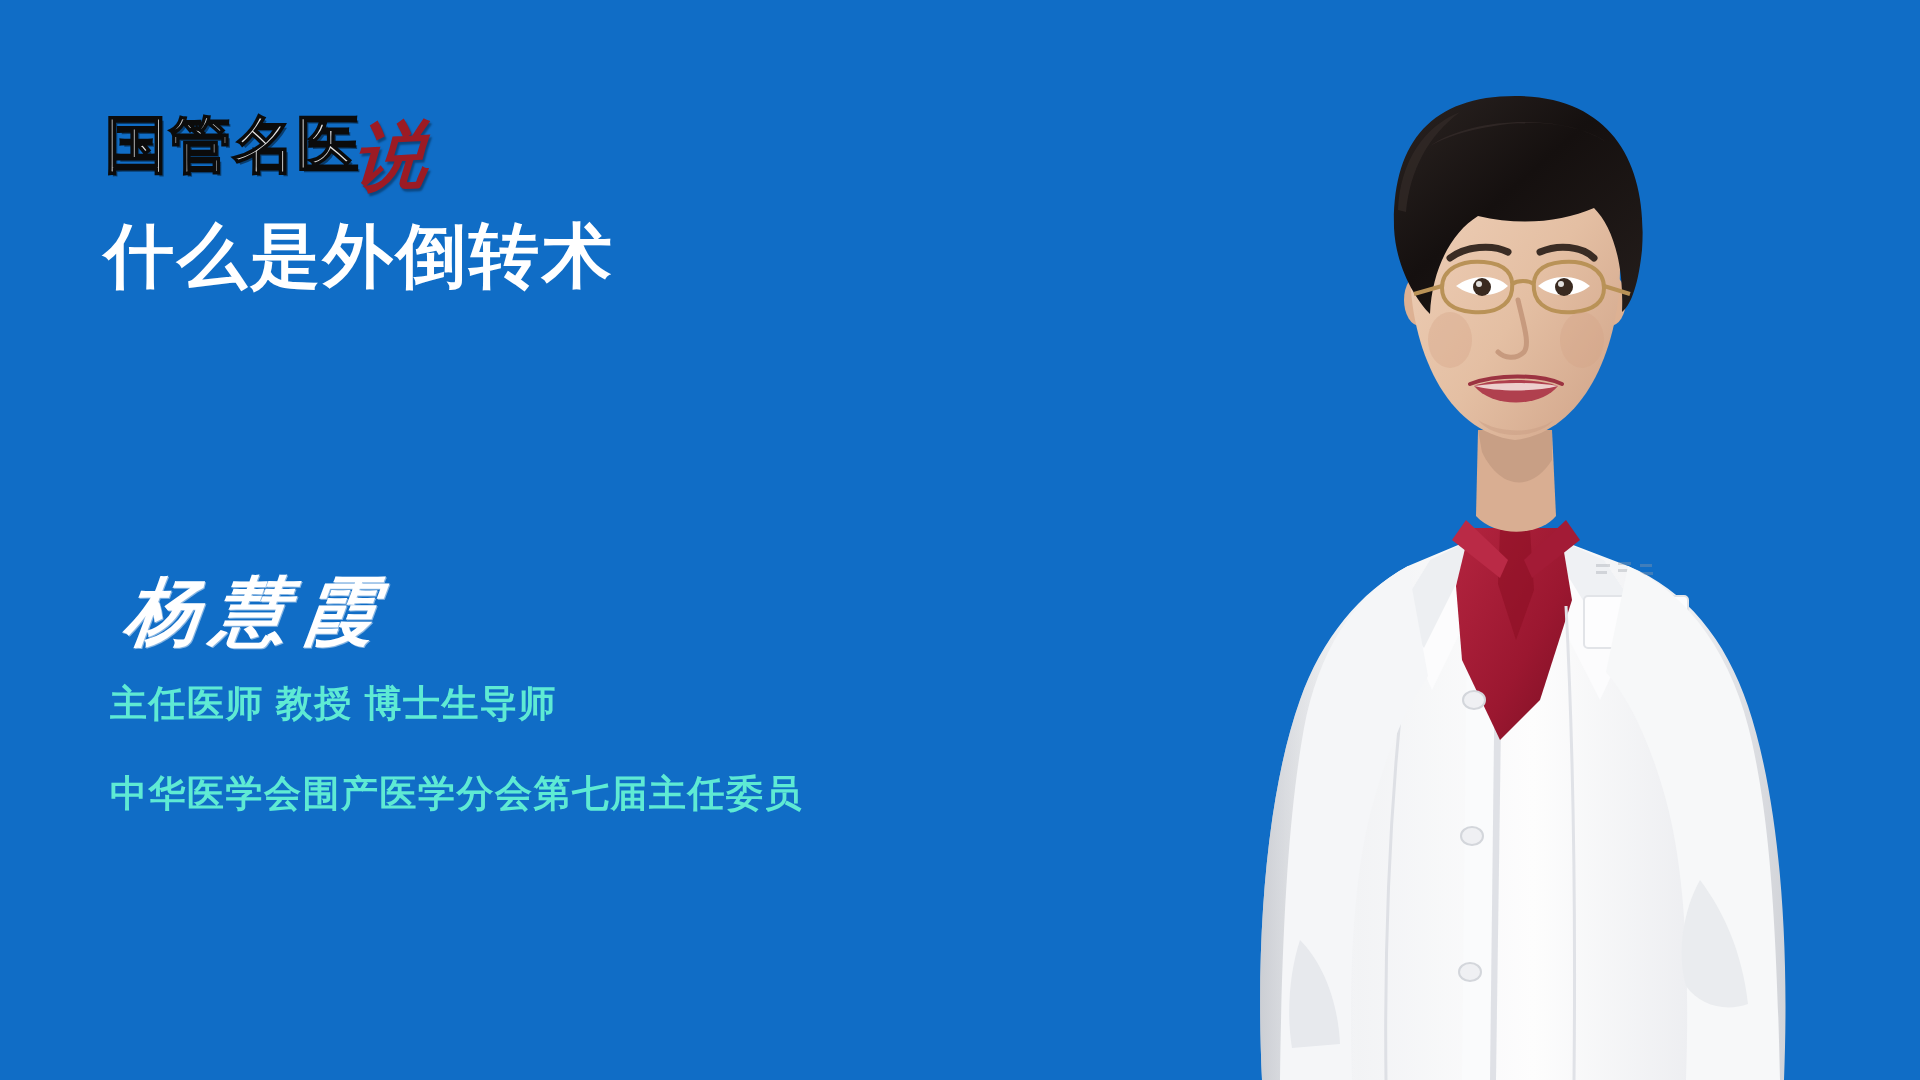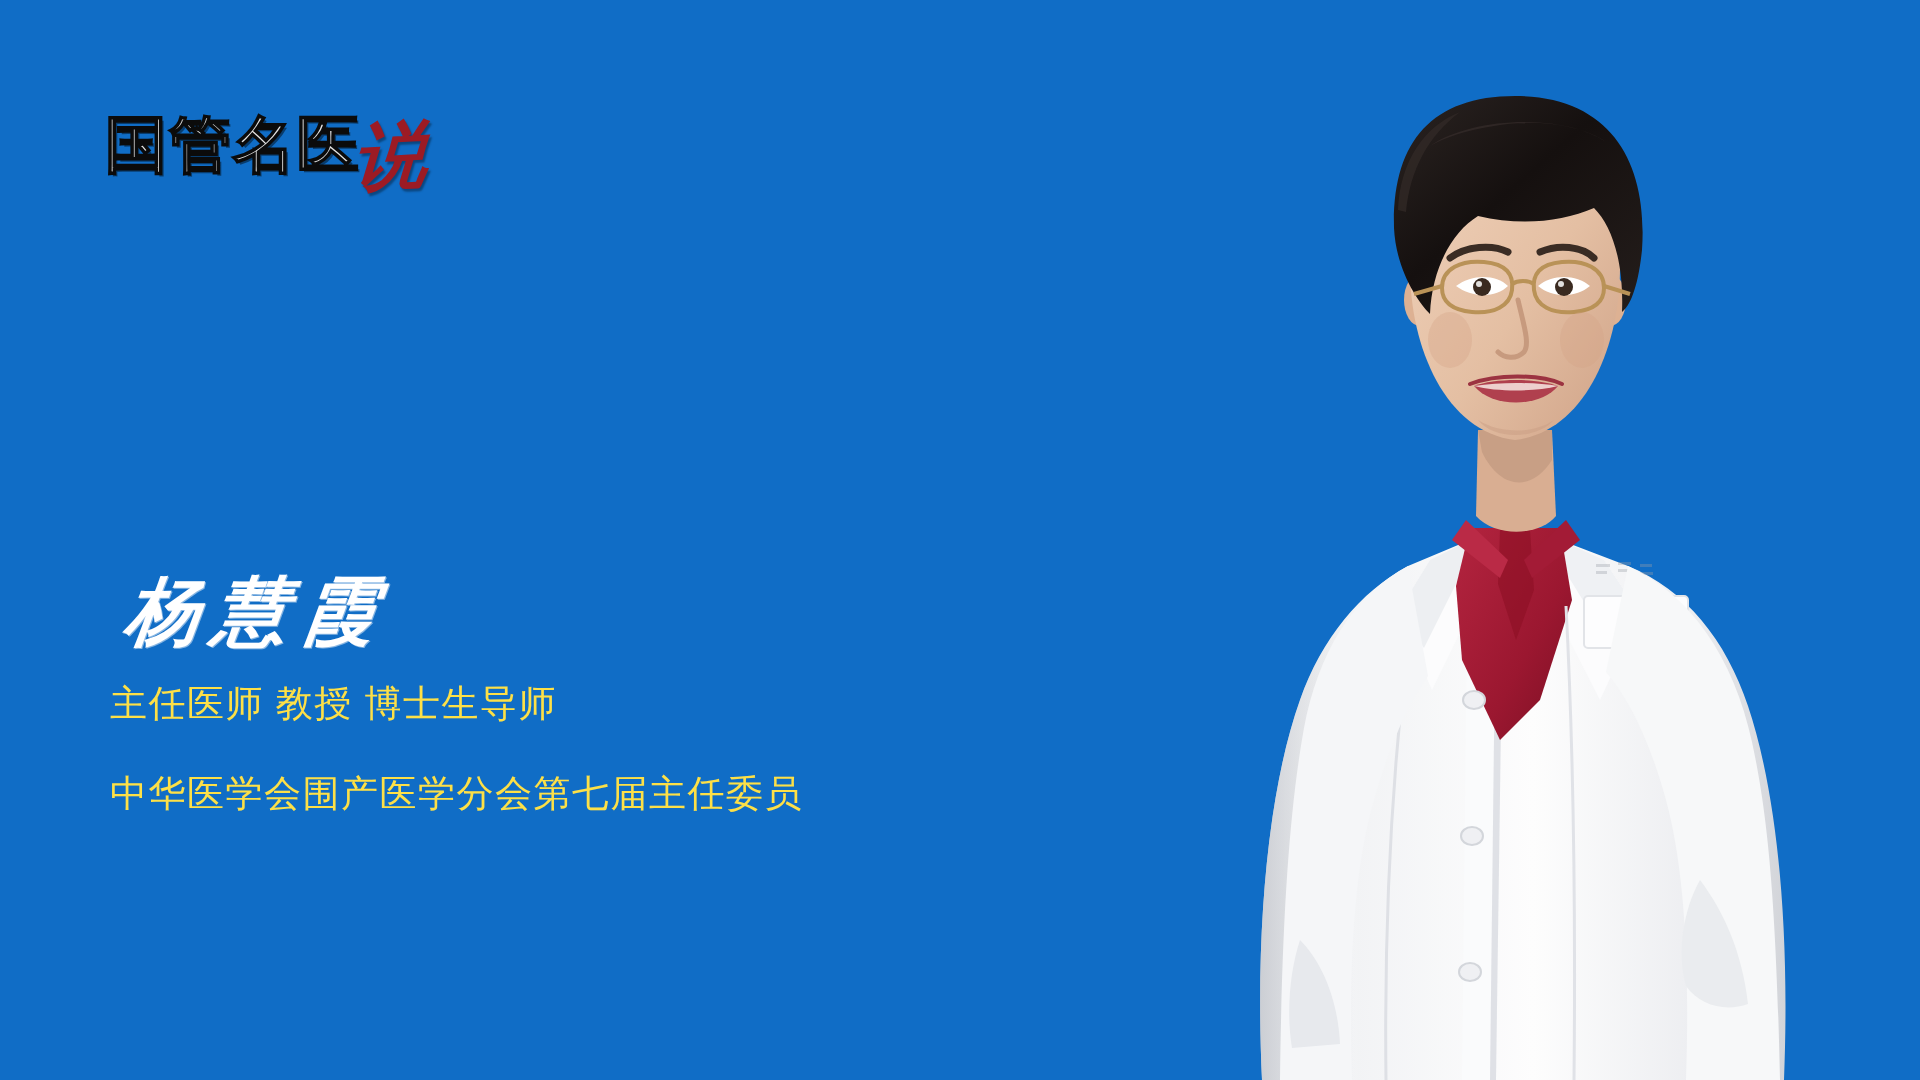--- a/index.html
+++ b/index.html
@@ -47,40 +47,41 @@
     font-size:74px; line-height:86px; font-weight:700;
     font-style:italic; color:#FFFFFF; letter-spacing:14px;
     transform:skewX(-7deg);
     text-shadow:1px 1px 0 rgba(255,255,255,0.5);
     white-space:nowrap;
   }
 
   
   .credentials { position:absolute; left:110px; top:682px; }
   .cred-line {
-    font-size:37px; line-height:44px; color:#fde047;
+    font-size:37px; line-height:44px; color:#5eead4;
     letter-spacing:1.5px; margin-bottom:46px; white-space:nowrap;
-    font-family:"Liberation Sans","DejaVu Sans",sans-serif; font-weight:400;
+    font-family:"Liberation Sans","DejaVu Sans",sans-serif; font-weight:700;
   }
   .cred-line:last-child { margin-bottom:15px; }
 
   
   .photo { position:absolute; left:1000px; top:0; width:860px; height:1080px; }
   .photo svg { display:block; width:100%; height:100%; }
 </style>
 </head>
 <body style="background: rgb(16, 109, 198);">
 
 <div id="stage">
 
   <div class="logo">
     <span class="logo-main">国管名医</span>
     <span class="logo-accent">说</span>
   </div>
 
+  <div class="title">什么是外倒转术</div>
 
   <div class="doctor-name">杨慧霞</div>
 
   <div class="credentials">
     <div class="cred-line">主任医师  教授  博士生导师</div>
     <div class="cred-line">中华医学会围产医学分会第七届主任委员</div>
   </div>
 
   <div class="photo">
     <svg viewBox="0 0 860 1080" preserveAspectRatio="xMidYMax meet">

